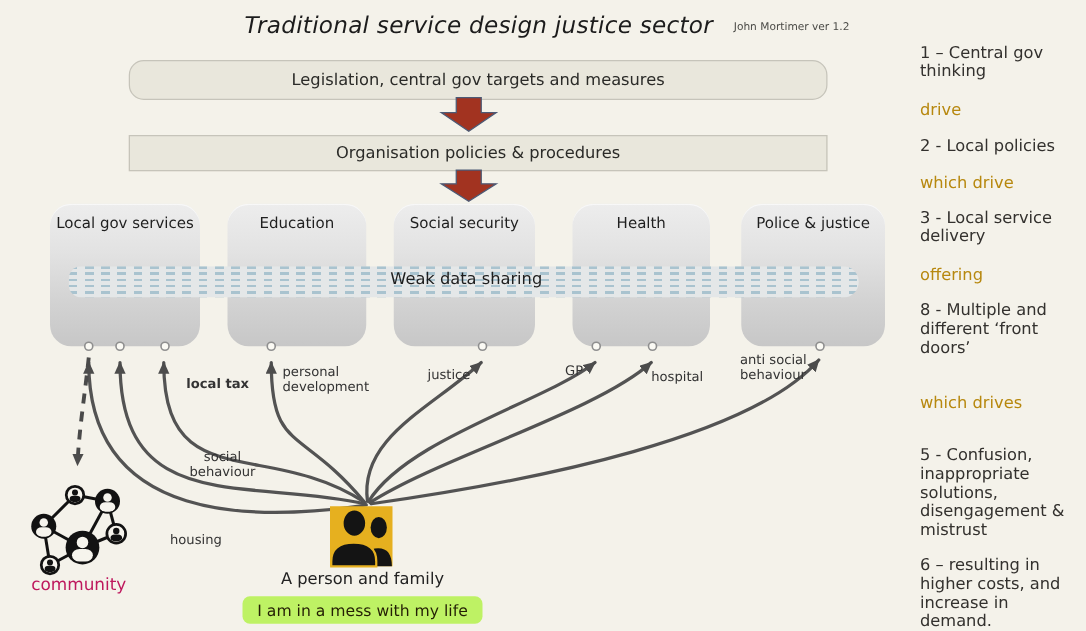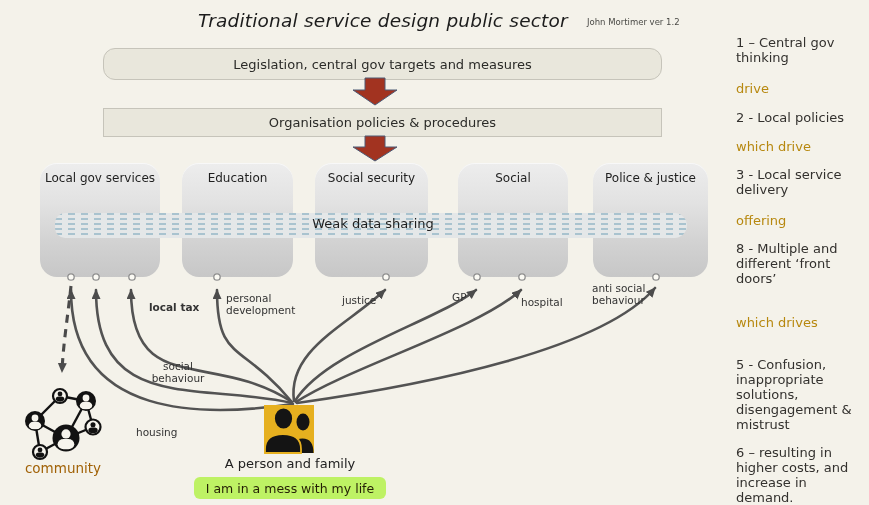--- a/index.html
+++ b/index.html
@@ -42,48 +42,48 @@
     font-size:13px;color:#1e1e1e;
   }
   svg.overlay{position:absolute;left:0;top:0;pointer-events:none;}
   .tp-label{font-size:10.5px;color:#333;line-height:12px;}
   .person-caption{left:214px;top:456px;width:152px;text-align:center;font-size:13px;color:#222;}
   .speech-pill{
     left:194px;top:477px;width:192px;height:22px;border-radius:6px;
     background:#bef264;display:flex;align-items:center;justify-content:center;
     font-size:12.5px;color:#241f05;
   }
-  .community-label{left:23px;top:460px;width:80px;text-align:center;font-size:13.5px;color:#a16207;}
+  .community-label{left:23px;top:460px;width:80px;text-align:center;font-size:13.5px;color:#be185d;}
   .side{left:736px;width:128px;font-size:13px;line-height:15px;color:#33312e;}
   .side.gold{color:#b7880f;}
 </style>
 </head>
 <body>
 
 <div class="stage">
 
-  <div class="abs title">Traditional service design public sector</div>
+  <div class="abs title">Traditional service design justice sector</div>
   <div class="abs credit">John Mortimer ver 1.2</div>
 
   <div class="abs flow-box b1">Legislation, central gov targets and measures</div>
   <div class="abs flow-box b2">Organisation policies &amp; procedures</div>
 
   <div class="abs svc" style="left:40px;width:120px;"></div>
   <div class="abs svc" style="left:182px;width:111px;"></div>
   <div class="abs svc" style="left:315px;width:113px;"></div>
   <div class="abs svc" style="left:458px;width:110px;"></div>
   <div class="abs svc" style="left:593px;width:115px;"></div>
 
   <div class="abs band"></div>
   <div class="abs band-label">Weak data sharing</div>
 
   <div class="abs svc-label" style="left:40px;width:120px;">Local gov services</div>
   <div class="abs svc-label" style="left:182px;width:111px;">Education</div>
   <div class="abs svc-label" style="left:315px;width:113px;">Social security</div>
-  <div class="abs svc-label" style="left:458px;width:110px;">Social</div>
+  <div class="abs svc-label" style="left:458px;width:110px;">Health</div>
   <div class="abs svc-label" style="left:593px;width:115px;">Police &amp; justice</div>
 
   <svg class="overlay" width="869" height="505" viewBox="0 0 869 505">
     <defs>
       <marker id="mArrow" markerUnits="userSpaceOnUse" markerWidth="12" markerHeight="11" refX="9" refY="4.5" orient="auto">
         <path d="M0,0 L10,4.5 L0,9 Z" fill="#4c4c4c"></path>
       </marker>
       <clipPath id="cn1">
           <circle cx="60" cy="396" r="5.8"></circle>
         </clipPath>

